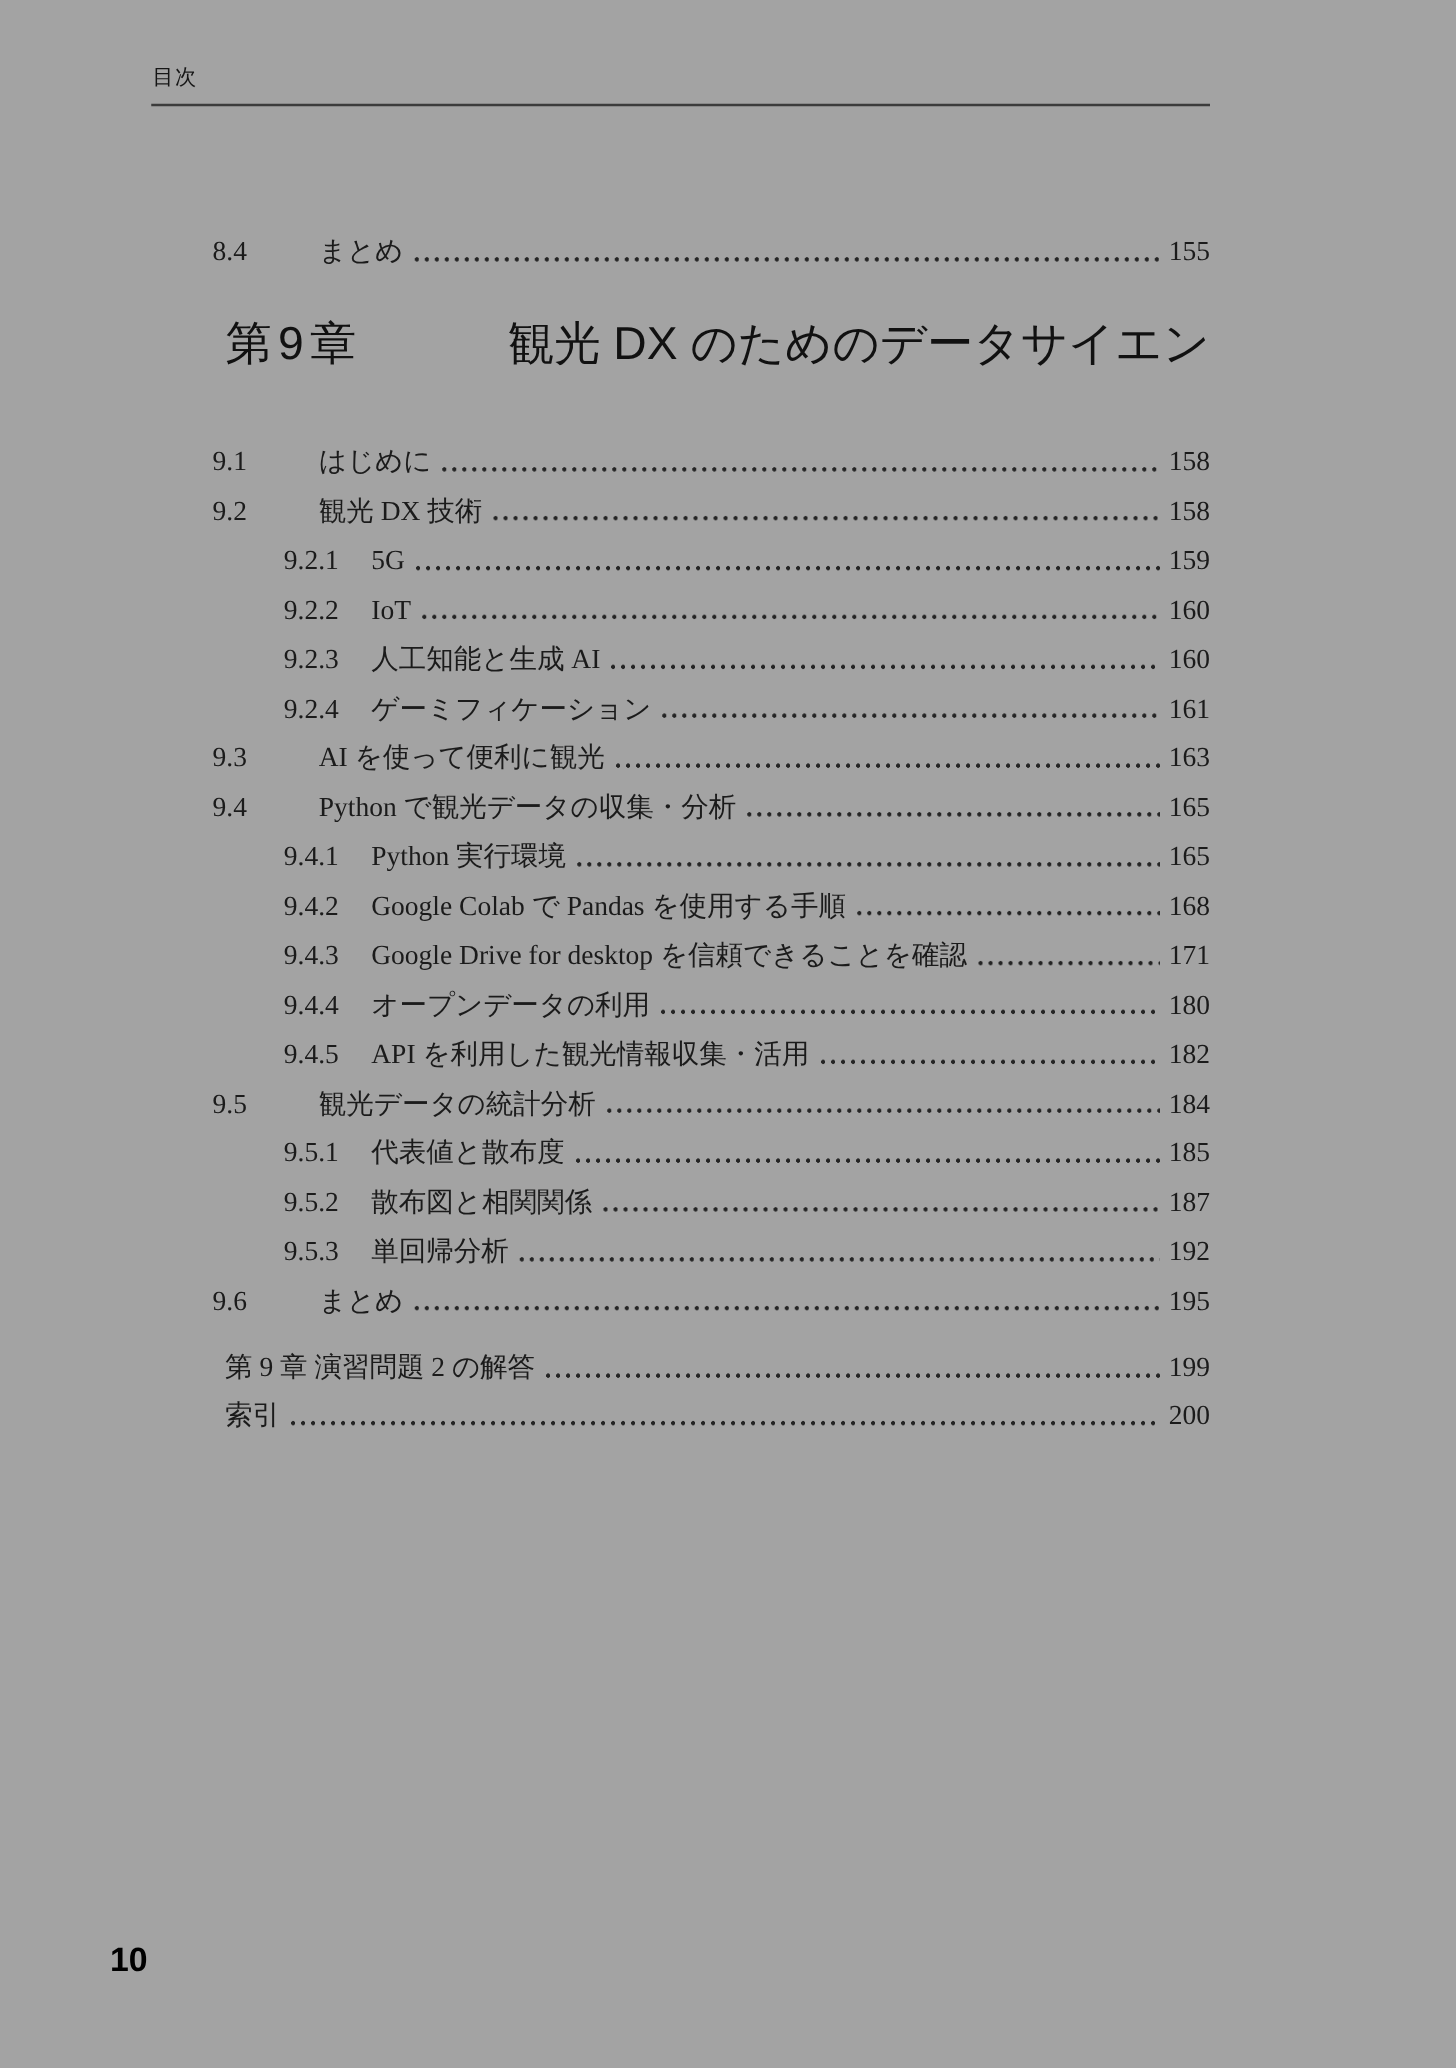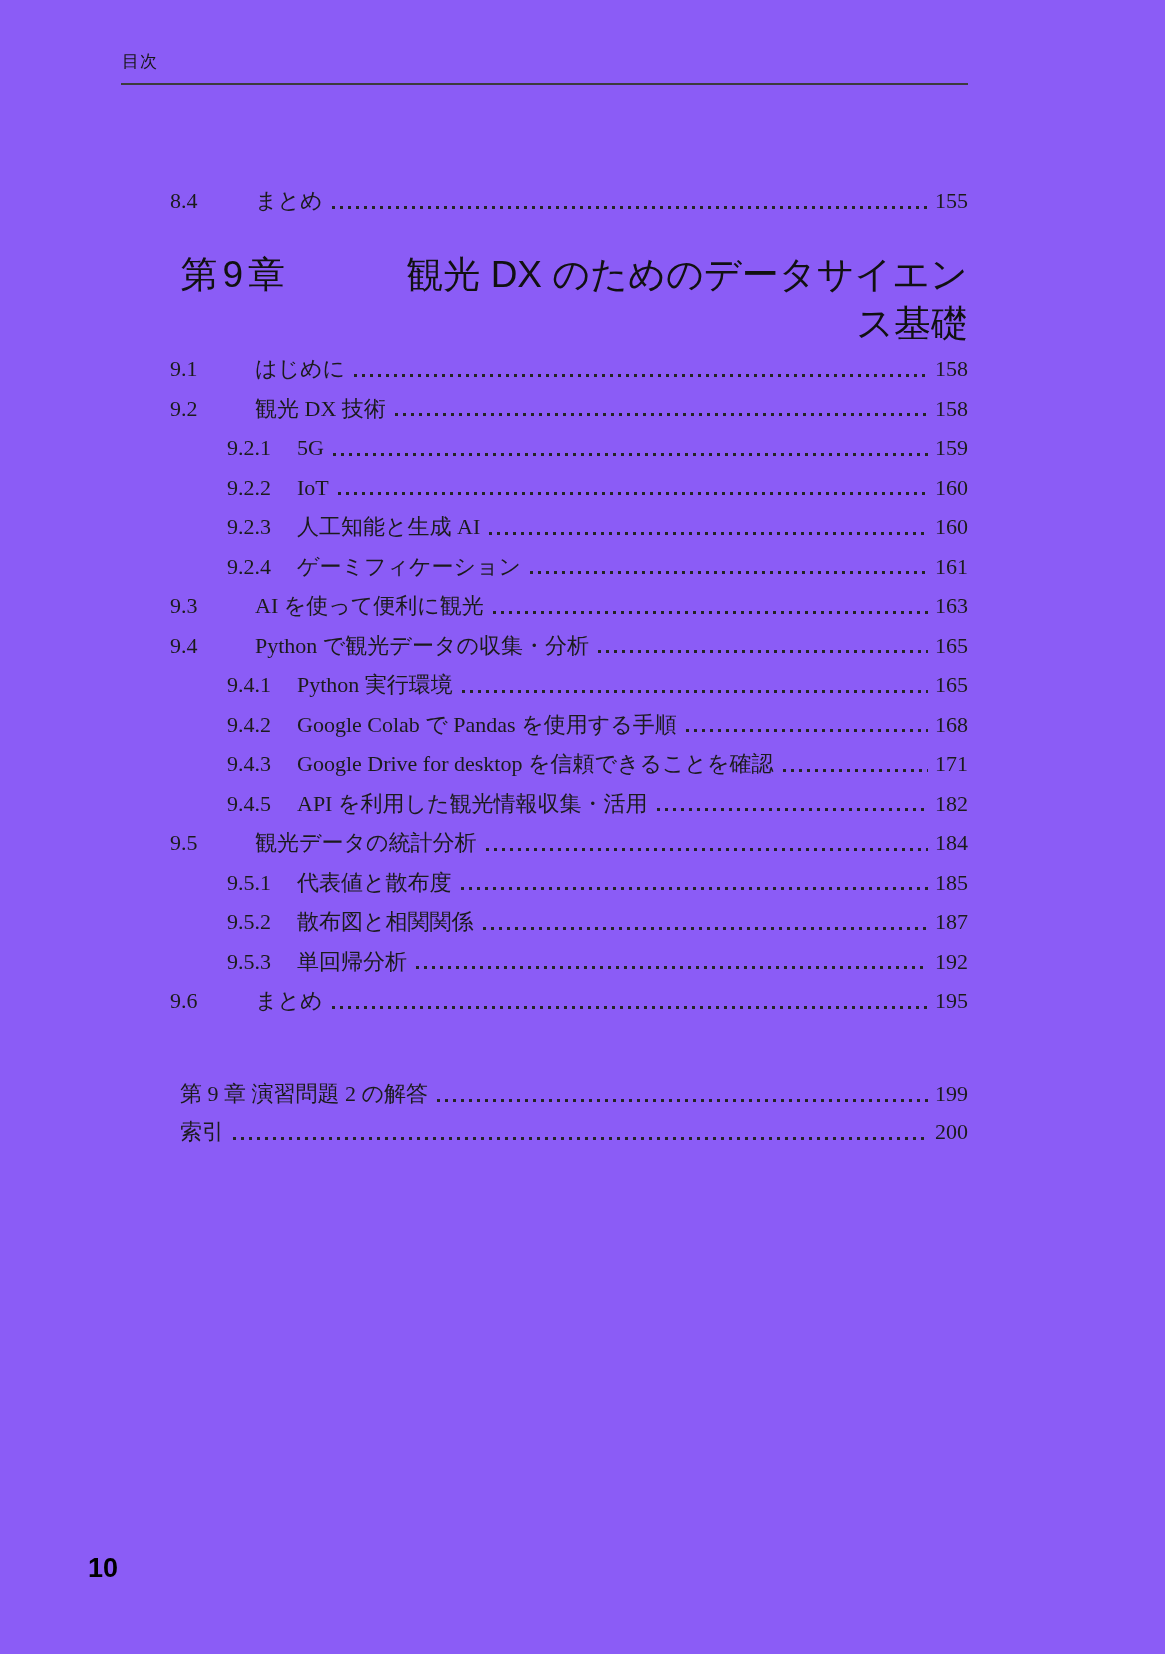--- a/index.html
+++ b/index.html
@@ -1,21 +1,21 @@
 <!DOCTYPE html>
 <html><head>
 <meta charset="utf-8">
 <style>
   html, body { margin: 0; padding: 0; }
   body { background: #e8e8e8; }
   .page {
     position: relative;
     width: 1165px;
     height: 1654px;
-    background: #8b5cf6;
+    background: #a3a3a3;
     margin: 0 auto;
     overflow: hidden;
     color: #1b1b1b;
     font-family: "Liberation Serif", "DejaVu Serif", serif;
   }
 
   
   .header-label {
     position: absolute;
     left: 122px;
@@ -111,21 +111,20 @@
     <span class="num">8.4</span>
     <span class="ttl">まとめ</span>
     <span class="dots"></span>
     <span class="pg">155</span>
   </div>
 
   <div class="chapter-heading">
     <div class="ch-label">第9章</div>
     <div class="ch-title">
       <div>観光 DX のためのデータサイエン</div>
-      <div>ス基礎</div>
     </div>
   </div>
 
   <div class="toc-list">
 
     <div class="toc-row l1">
       <span class="num">9.1</span>
       <span class="ttl">はじめに</span>
       <span class="dots"></span>
       <span class="pg">158</span>
@@ -194,20 +193,26 @@
       <span class="pg">168</span>
     </div>
 
     <div class="toc-row l2">
       <span class="num">9.4.3</span>
       <span class="ttl">Google Drive for desktop を信頼できることを確認</span>
       <span class="dots"></span>
       <span class="pg">171</span>
     </div>
 
+    <div class="toc-row l2">
+      <span class="num">9.4.4</span>
+      <span class="ttl">オープンデータの利用</span>
+      <span class="dots"></span>
+      <span class="pg">180</span>
+    </div>
 
     <div class="toc-row l2">
       <span class="num">9.4.5</span>
       <span class="ttl">API を利用した観光情報収集・活用</span>
       <span class="dots"></span>
       <span class="pg">182</span>
     </div>
 
     <div class="toc-row l1">
       <span class="num">9.5</span>

